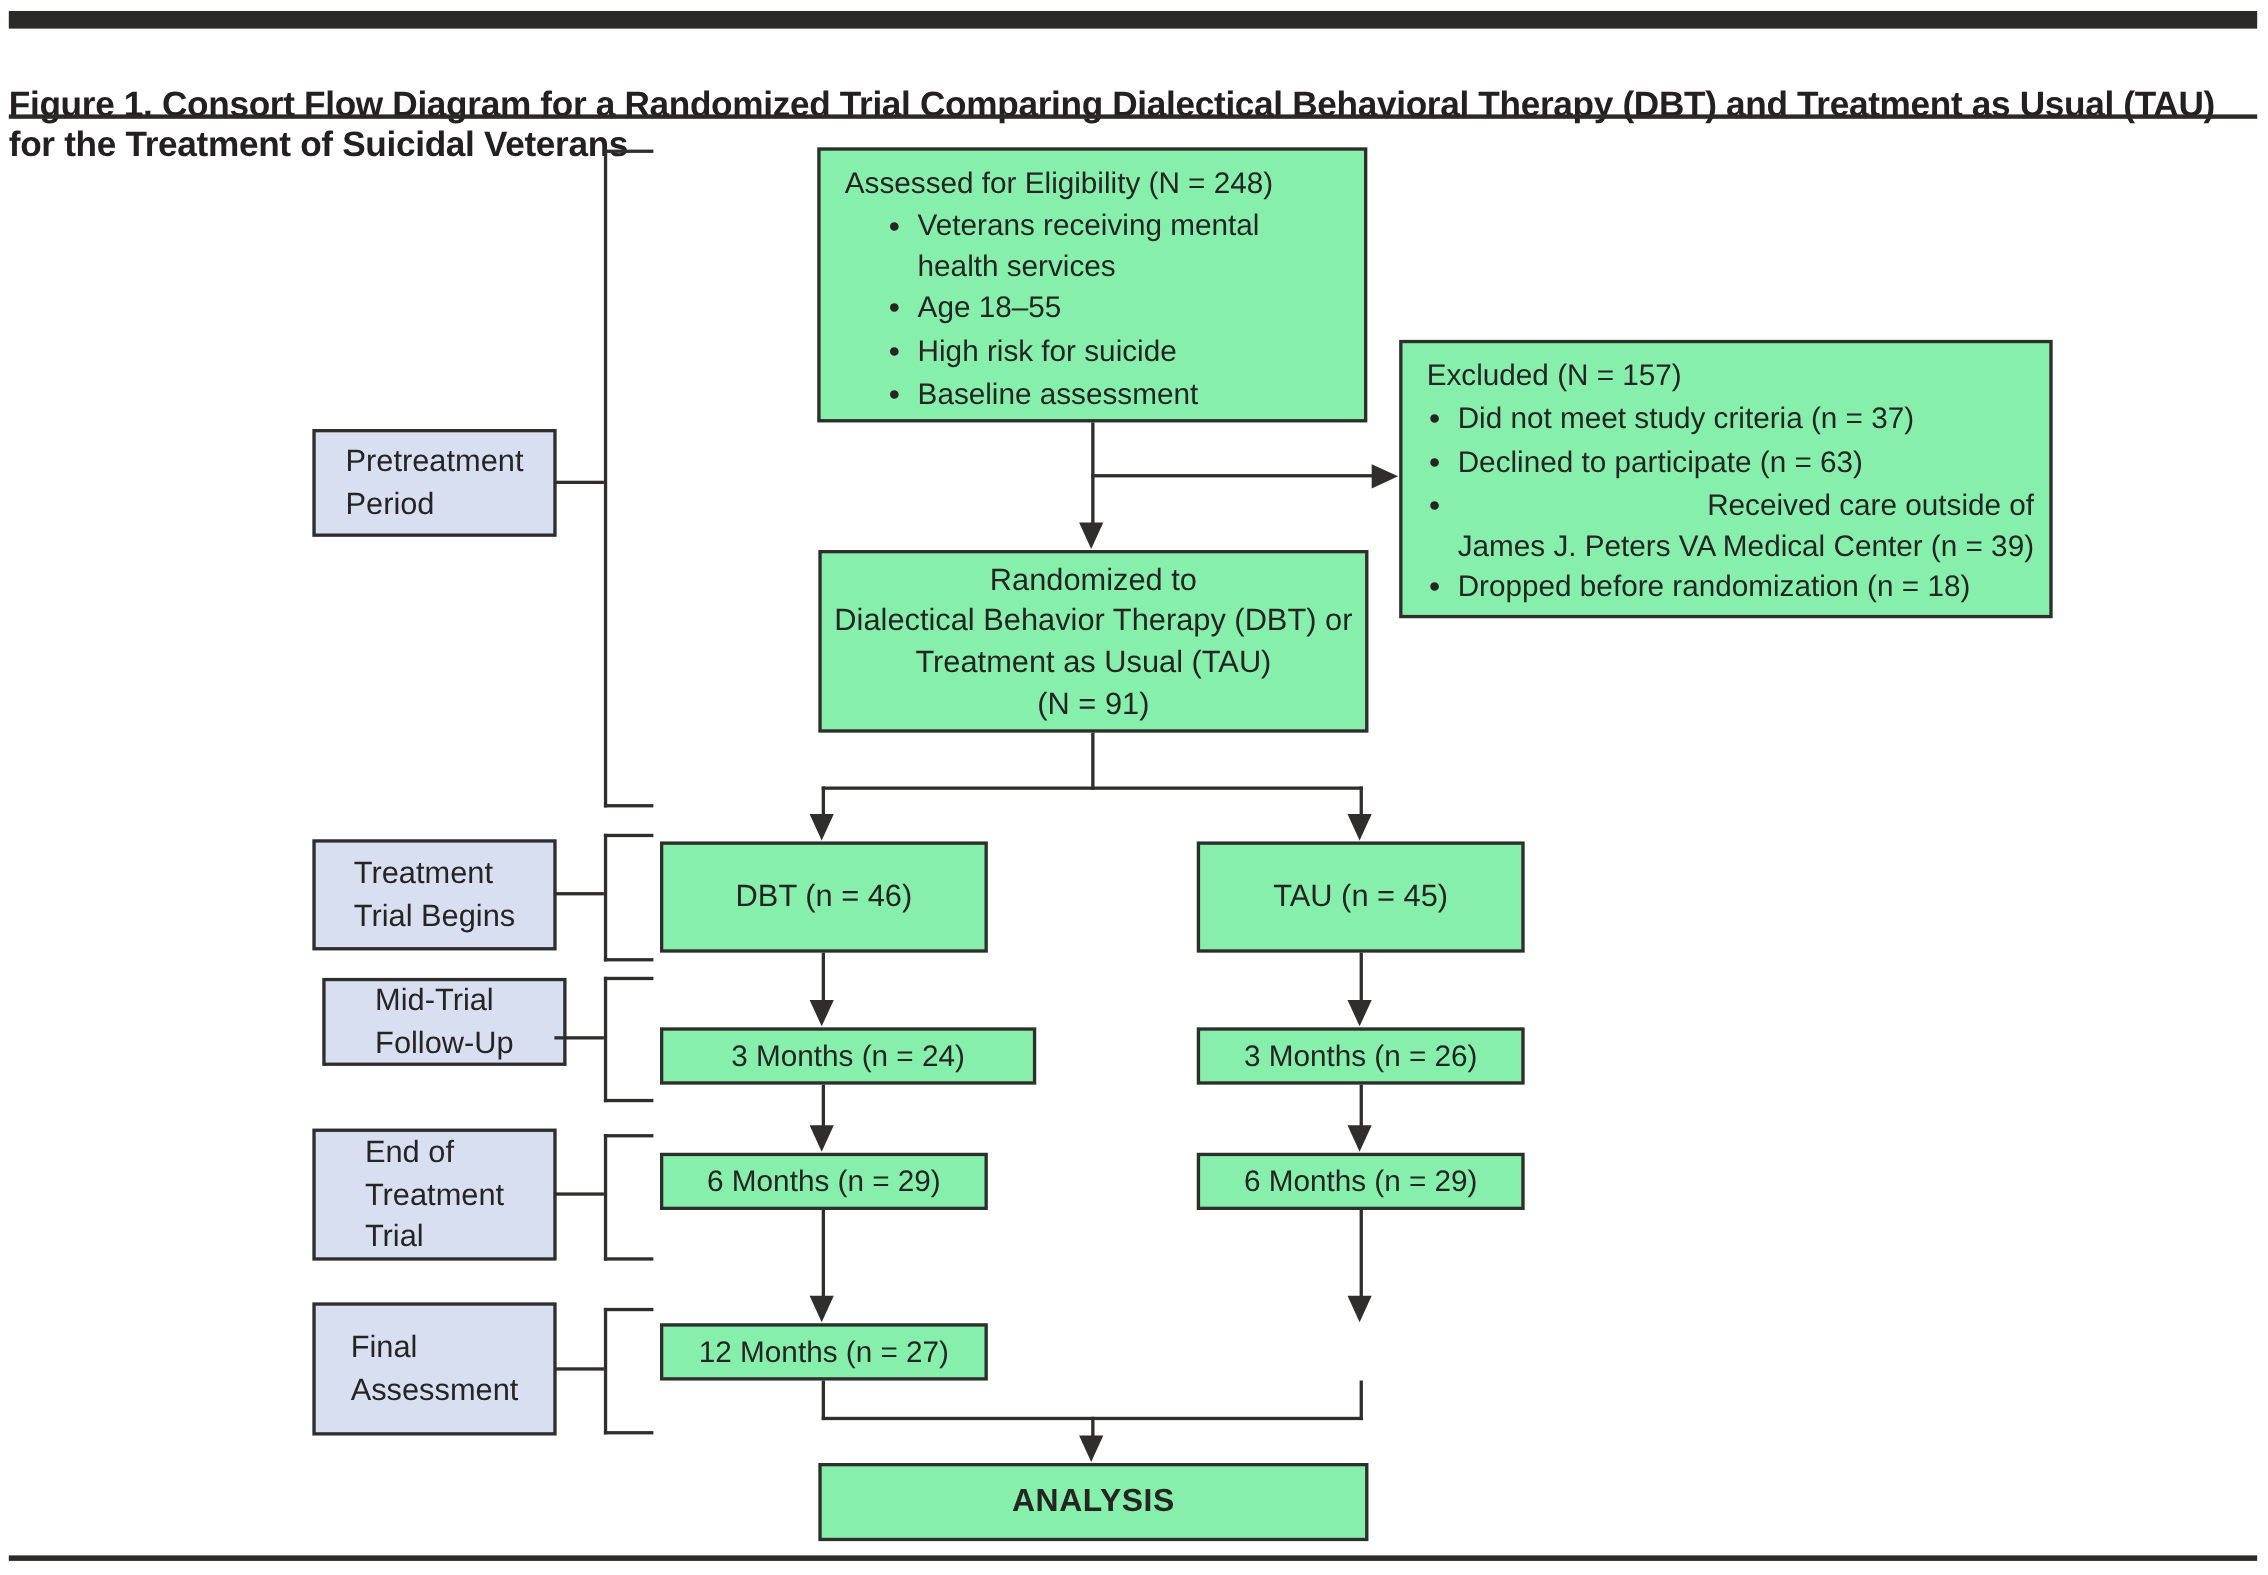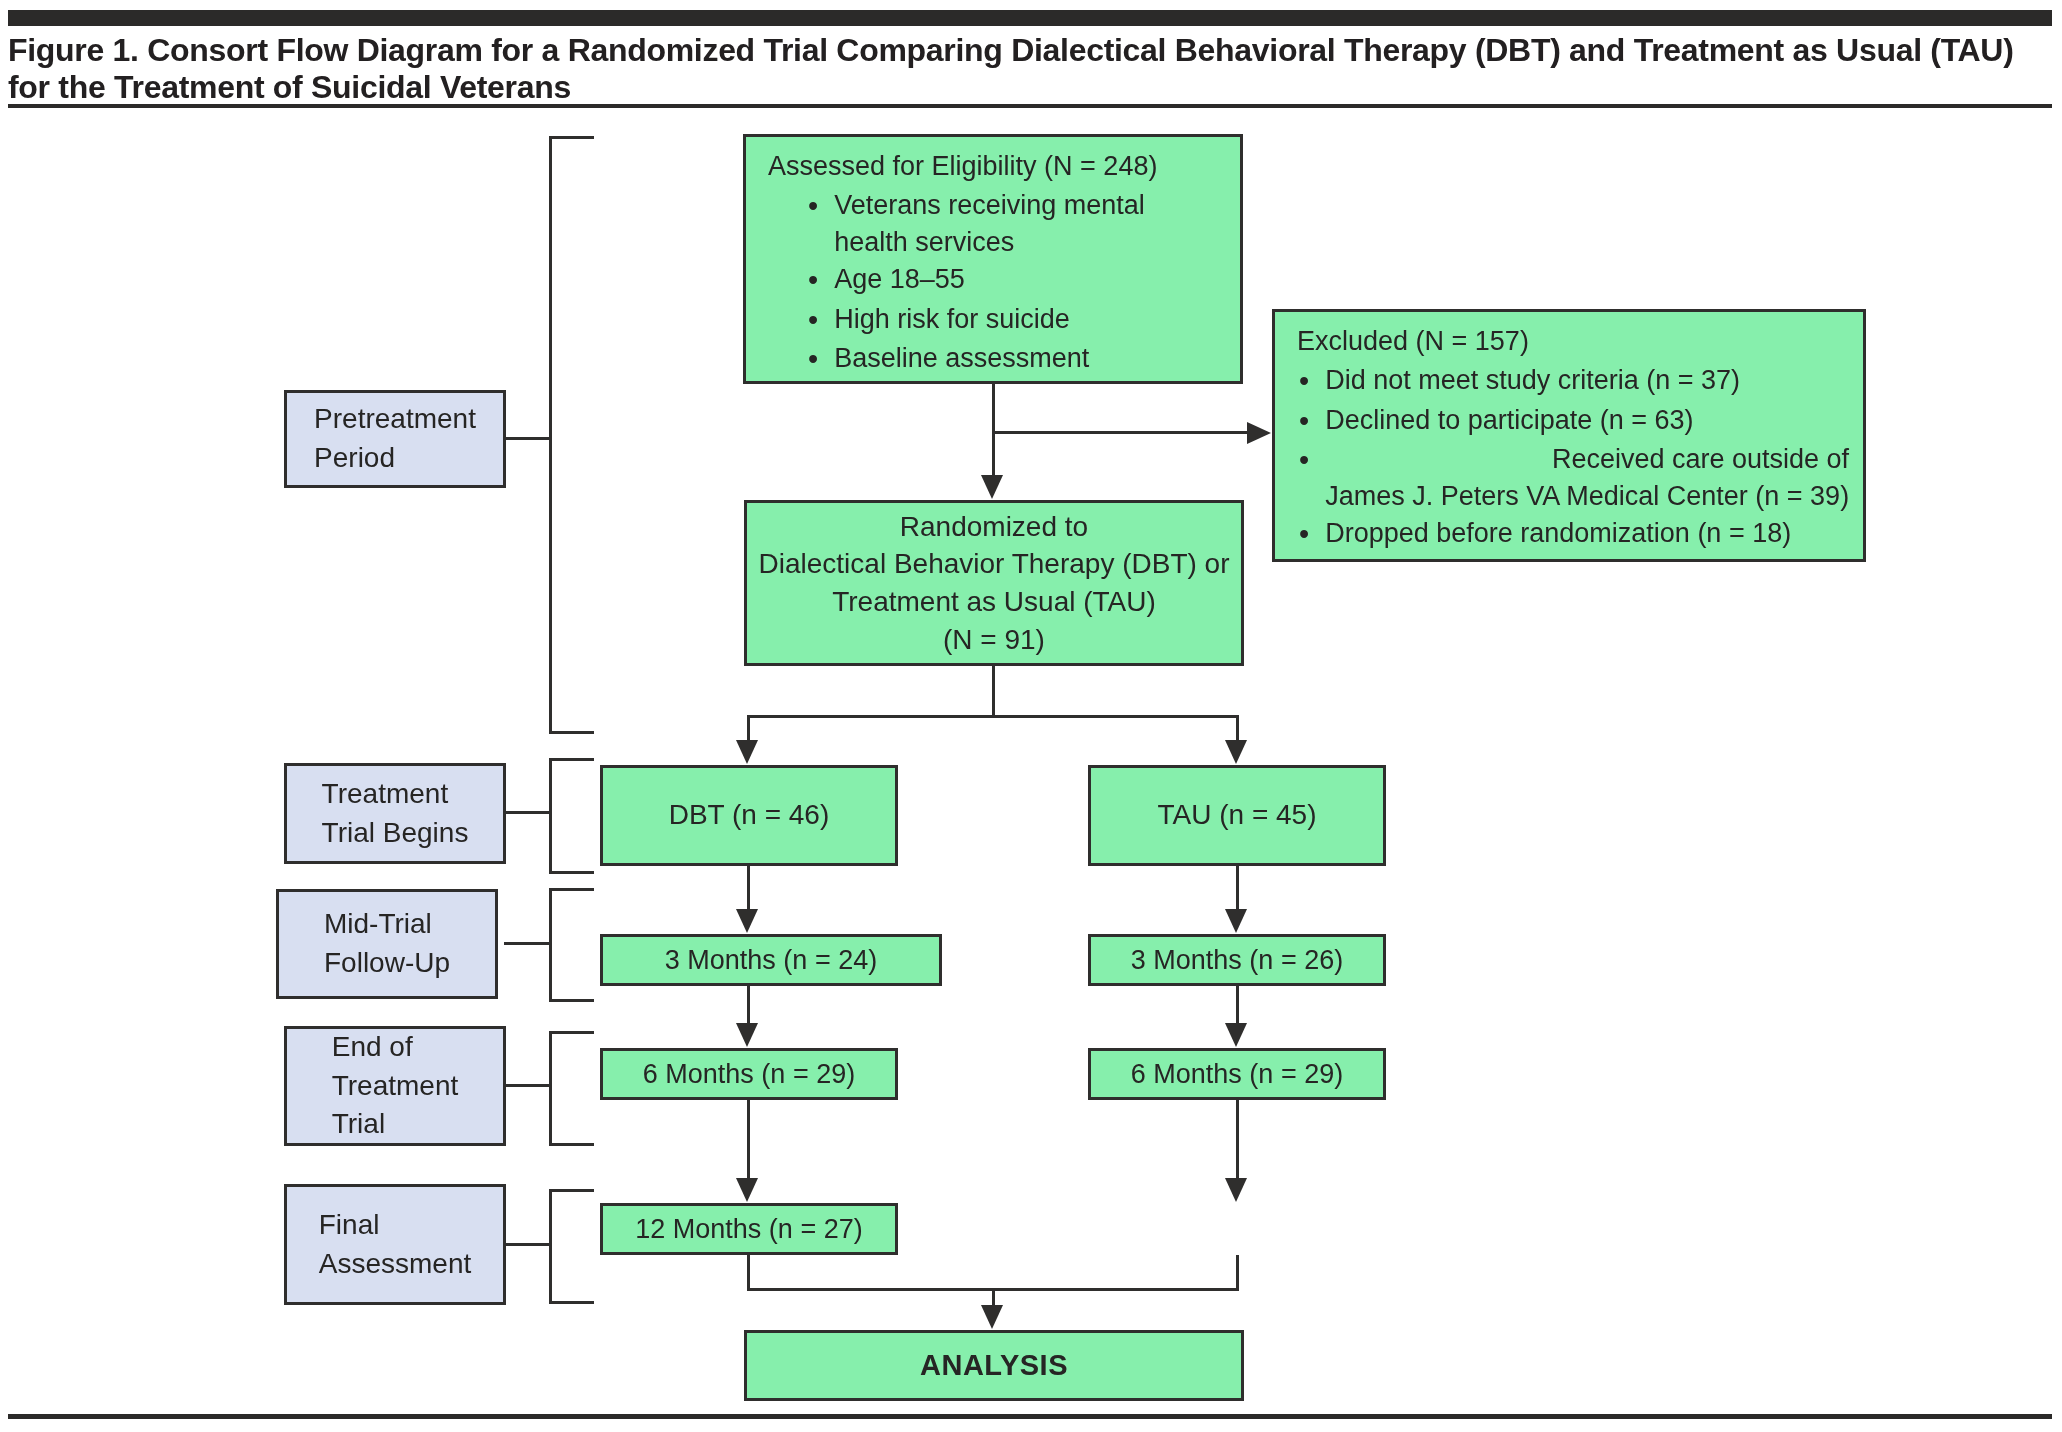--- a/index.html
+++ b/index.html
@@ -21,39 +21,39 @@
     font-size:27px;line-height:1.37;}
   .center-box{display:flex;align-items:center;justify-content:center;text-align:center;}
   .label-box{position:absolute;box-sizing:border-box;border:3px solid #2f2e2d;background:#d8dff1;
     font-size:28px;line-height:1.38;display:flex;align-items:center;justify-content:center;
     text-align:left;}
   .pre{white-space:pre-line;}
   .box-title{padding:11px 10px 0 22px;}
   ul.bullets{list-style:none;margin:2px 0 0 0;padding:0 10px 0 62px;}
   ul.bullets li{display:flex;align-items:flex-start;}
   ul.bullets li::before{content:"\2022";flex:0 0 auto;margin-right:16px;font-size:29px;}
-  #page-title{font-weight:bold;font-size:32px;line-height:1.17;color:#232021;letter-spacing:-0.3px;}
+  #page-title{font-weight:bold;font-size:32px;line-height:1.17;color:#232021;letter-spacing:-0.3px;margin-top:44px;}
   .rule{position:absolute;background:#2b2a29;}
   .bold{font-weight:bold;}
 </style>
 </head>
 <body>
 
 <div id="canvas">
 
   <div class="rule" style="left:8px;top:10px;width:2044px;height:16px;"></div>
   <div class="abs" id="page-title" style="left:8px;top:32px;width:2036px;">Figure 1. Consort Flow Diagram for a Randomized Trial Comparing Dialectical Behavioral Therapy (DBT) and Treatment as Usual (TAU) for the Treatment of Suicidal Veterans</div>
   <div class="rule" style="left:8px;top:104px;width:2044px;height:4px;"></div>
   <div class="rule" style="left:8px;top:1414px;width:2044px;height:5px;"></div>
 
   <div class="label-box pre" style="left:284px;top:390px;width:222px;height:98px;">Pretreatment
 Period</div>
   <div class="label-box pre" style="left:284px;top:763px;width:222px;height:101px;">Treatment
 Trial Begins</div>
-  <div class="label-box pre" style="left:276px;top:889px;width:222px;height:110px;">Mid-Trial
+  <div class="label-box pre" style="left:293px;top:889px;width:222px;height:80px;">Mid-Trial
 Follow-Up</div>
   <div class="label-box pre" style="left:284px;top:1026px;width:222px;height:120px;">End of
 Treatment
 Trial</div>
   <div class="label-box pre" style="left:284px;top:1184px;width:222px;height:121px;">Final
 Assessment</div>
 
   <div class="vline" style="left:549px;top:136px;height:598px;"></div>
   <div class="hline" style="left:549px;top:136px;width:45px;"></div>
   <div class="hline" style="left:549px;top:731px;width:45px;"></div>

